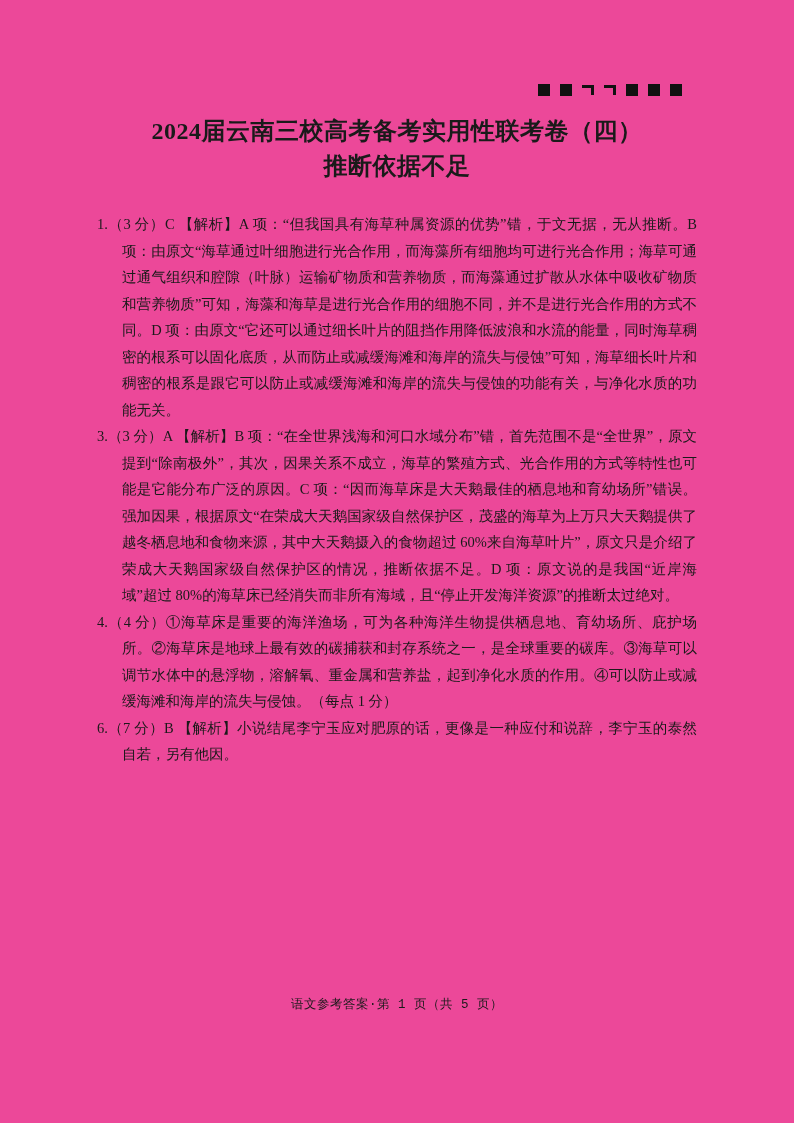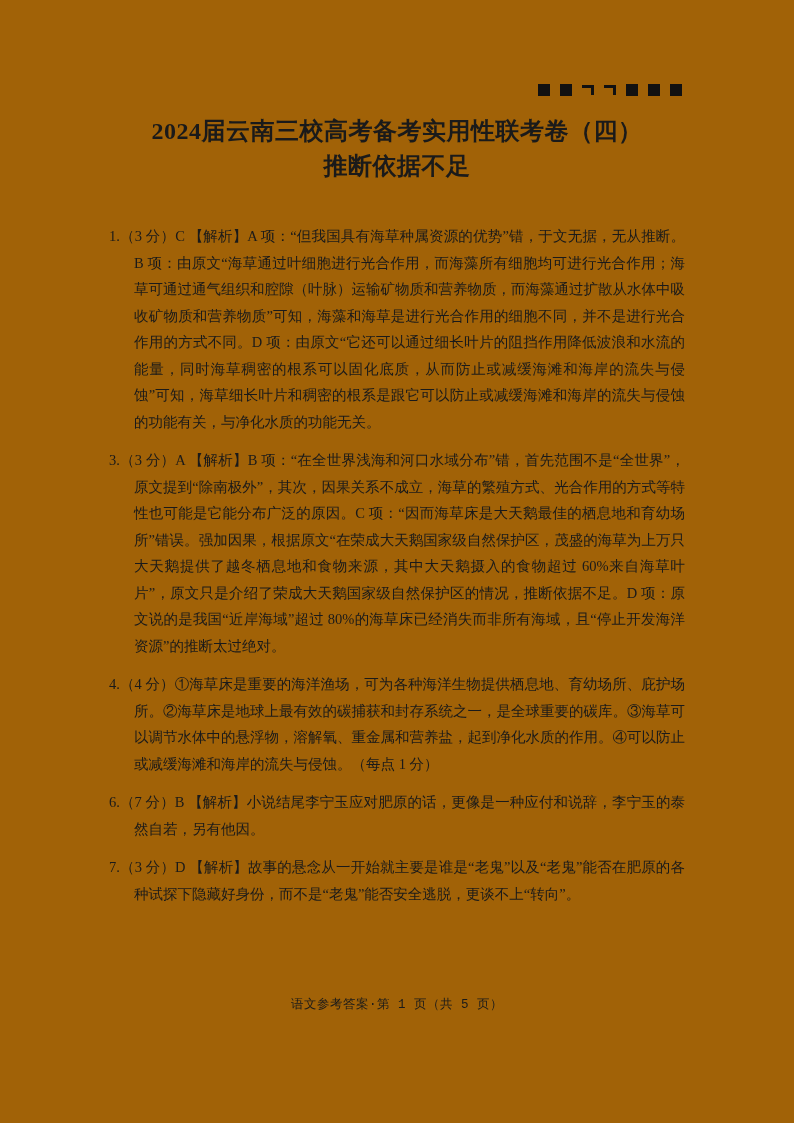--- a/index.html
+++ b/index.html
@@ -4,21 +4,21 @@
 <style>
   html, body {
     margin: 0;
     padding: 0;
     background: #ffffff;
   }
   .page {
     position: relative;
     width: 794px;
     height: 1123px;
-    background: #a16207;
+    background: #ec4899;
     color: #1a1a1a;
     font-family: "Liberation Serif", serif;
     overflow: hidden;
   }
   
   .marks {
     position: absolute;
     top: 84px;
     right: 112px;
     display: flex;
@@ -55,21 +55,21 @@
   
   .content {
     position: absolute;
     top: 211px;
     left: 97px;
     width: 600px;
     font-size: 14.5px;
     line-height: 26.5px;
   }
   .item {
-    margin: 12px;
+    margin: 0;
     padding-left: 25px;
     text-indent: -25px;
     text-align: justify;
   }
   .item .num { display: inline; }
   .item .txt { display: inline; }
   
   .footer {
     position: absolute;
     top: 996px;
@@ -100,18 +100,17 @@
   <div class="title-block">
     <div class="title-line">2024届云南三校高考备考实用性联考卷（四）</div>
     <div class="title-line">推断依据不足</div>
   </div>
 
   <div class="content">
     <p class="item"><span class="num">1.</span><span class="txt">（3 分）C 【解析】A 项：“但我国具有海草种属资源的优势”错，于文无据，无从推断。B 项：由原文“海草通过叶细胞进行光合作用，而海藻所有细胞均可进行光合作用；海草可通过通气组织和腔隙（叶脉）运输矿物质和营养物质，而海藻通过扩散从水体中吸收矿物质和营养物质”可知，海藻和海草是进行光合作用的细胞不同，并不是进行光合作用的方式不同。D 项：由原文“它还可以通过细长叶片的阻挡作用降低波浪和水流的能量，同时海草稠密的根系可以固化底质，从而防止或减缓海滩和海岸的流失与侵蚀”可知，海草细长叶片和稠密的根系是跟它可以防止或减缓海滩和海岸的流失与侵蚀的功能有关，与净化水质的功能无关。</span></p>
     <p class="item"><span class="num">3.</span><span class="txt">（3 分）A 【解析】B 项：“在全世界浅海和河口水域分布”错，首先范围不是“全世界”，原文提到“除南极外”，其次，因果关系不成立，海草的繁殖方式、光合作用的方式等特性也可能是它能分布广泛的原因。C 项：“因而海草床是大天鹅最佳的栖息地和育幼场所”错误。强加因果，根据原文“在荣成大天鹅国家级自然保护区，茂盛的海草为上万只大天鹅提供了越冬栖息地和食物来源，其中大天鹅摄入的食物超过 60%来自海草叶片”，原文只是介绍了荣成大天鹅国家级自然保护区的情况，推断依据不足。D 项：原文说的是我国“近岸海域”超过 80%的海草床已经消失而非所有海域，且“停止开发海洋资源”的推断太过绝对。</span></p>
     <p class="item"><span class="num">4.</span><span class="txt">（4 分）①海草床是重要的海洋渔场，可为各种海洋生物提供栖息地、育幼场所、庇护场所。②海草床是地球上最有效的碳捕获和封存系统之一，是全球重要的碳库。③海草可以调节水体中的悬浮物，溶解氧、重金属和营养盐，起到净化水质的作用。④可以防止或减缓海滩和海岸的流失与侵蚀。（每点 1 分）</span></p>
     <p class="item"><span class="num">6.</span><span class="txt">（7 分）B 【解析】小说结尾李宁玉应对肥原的话，更像是一种应付和说辞，李宁玉的泰然自若，另有他因。</span></p>
-    <p class="item"><span class="num">7.</span><span class="txt">（3 分）D 【解析】故事的悬念从一开始就主要是谁是“老鬼”以及“老鬼”能否在肥原的各种试探下隐藏好身份，而不是“老鬼”能否安全逃脱，更谈不上“转向”。</span></p>
   </div>
 
   <div class="footer">语文参考答案·第 1 页（共 5 页）</div>
 
 </div>
 
 </body></html>

